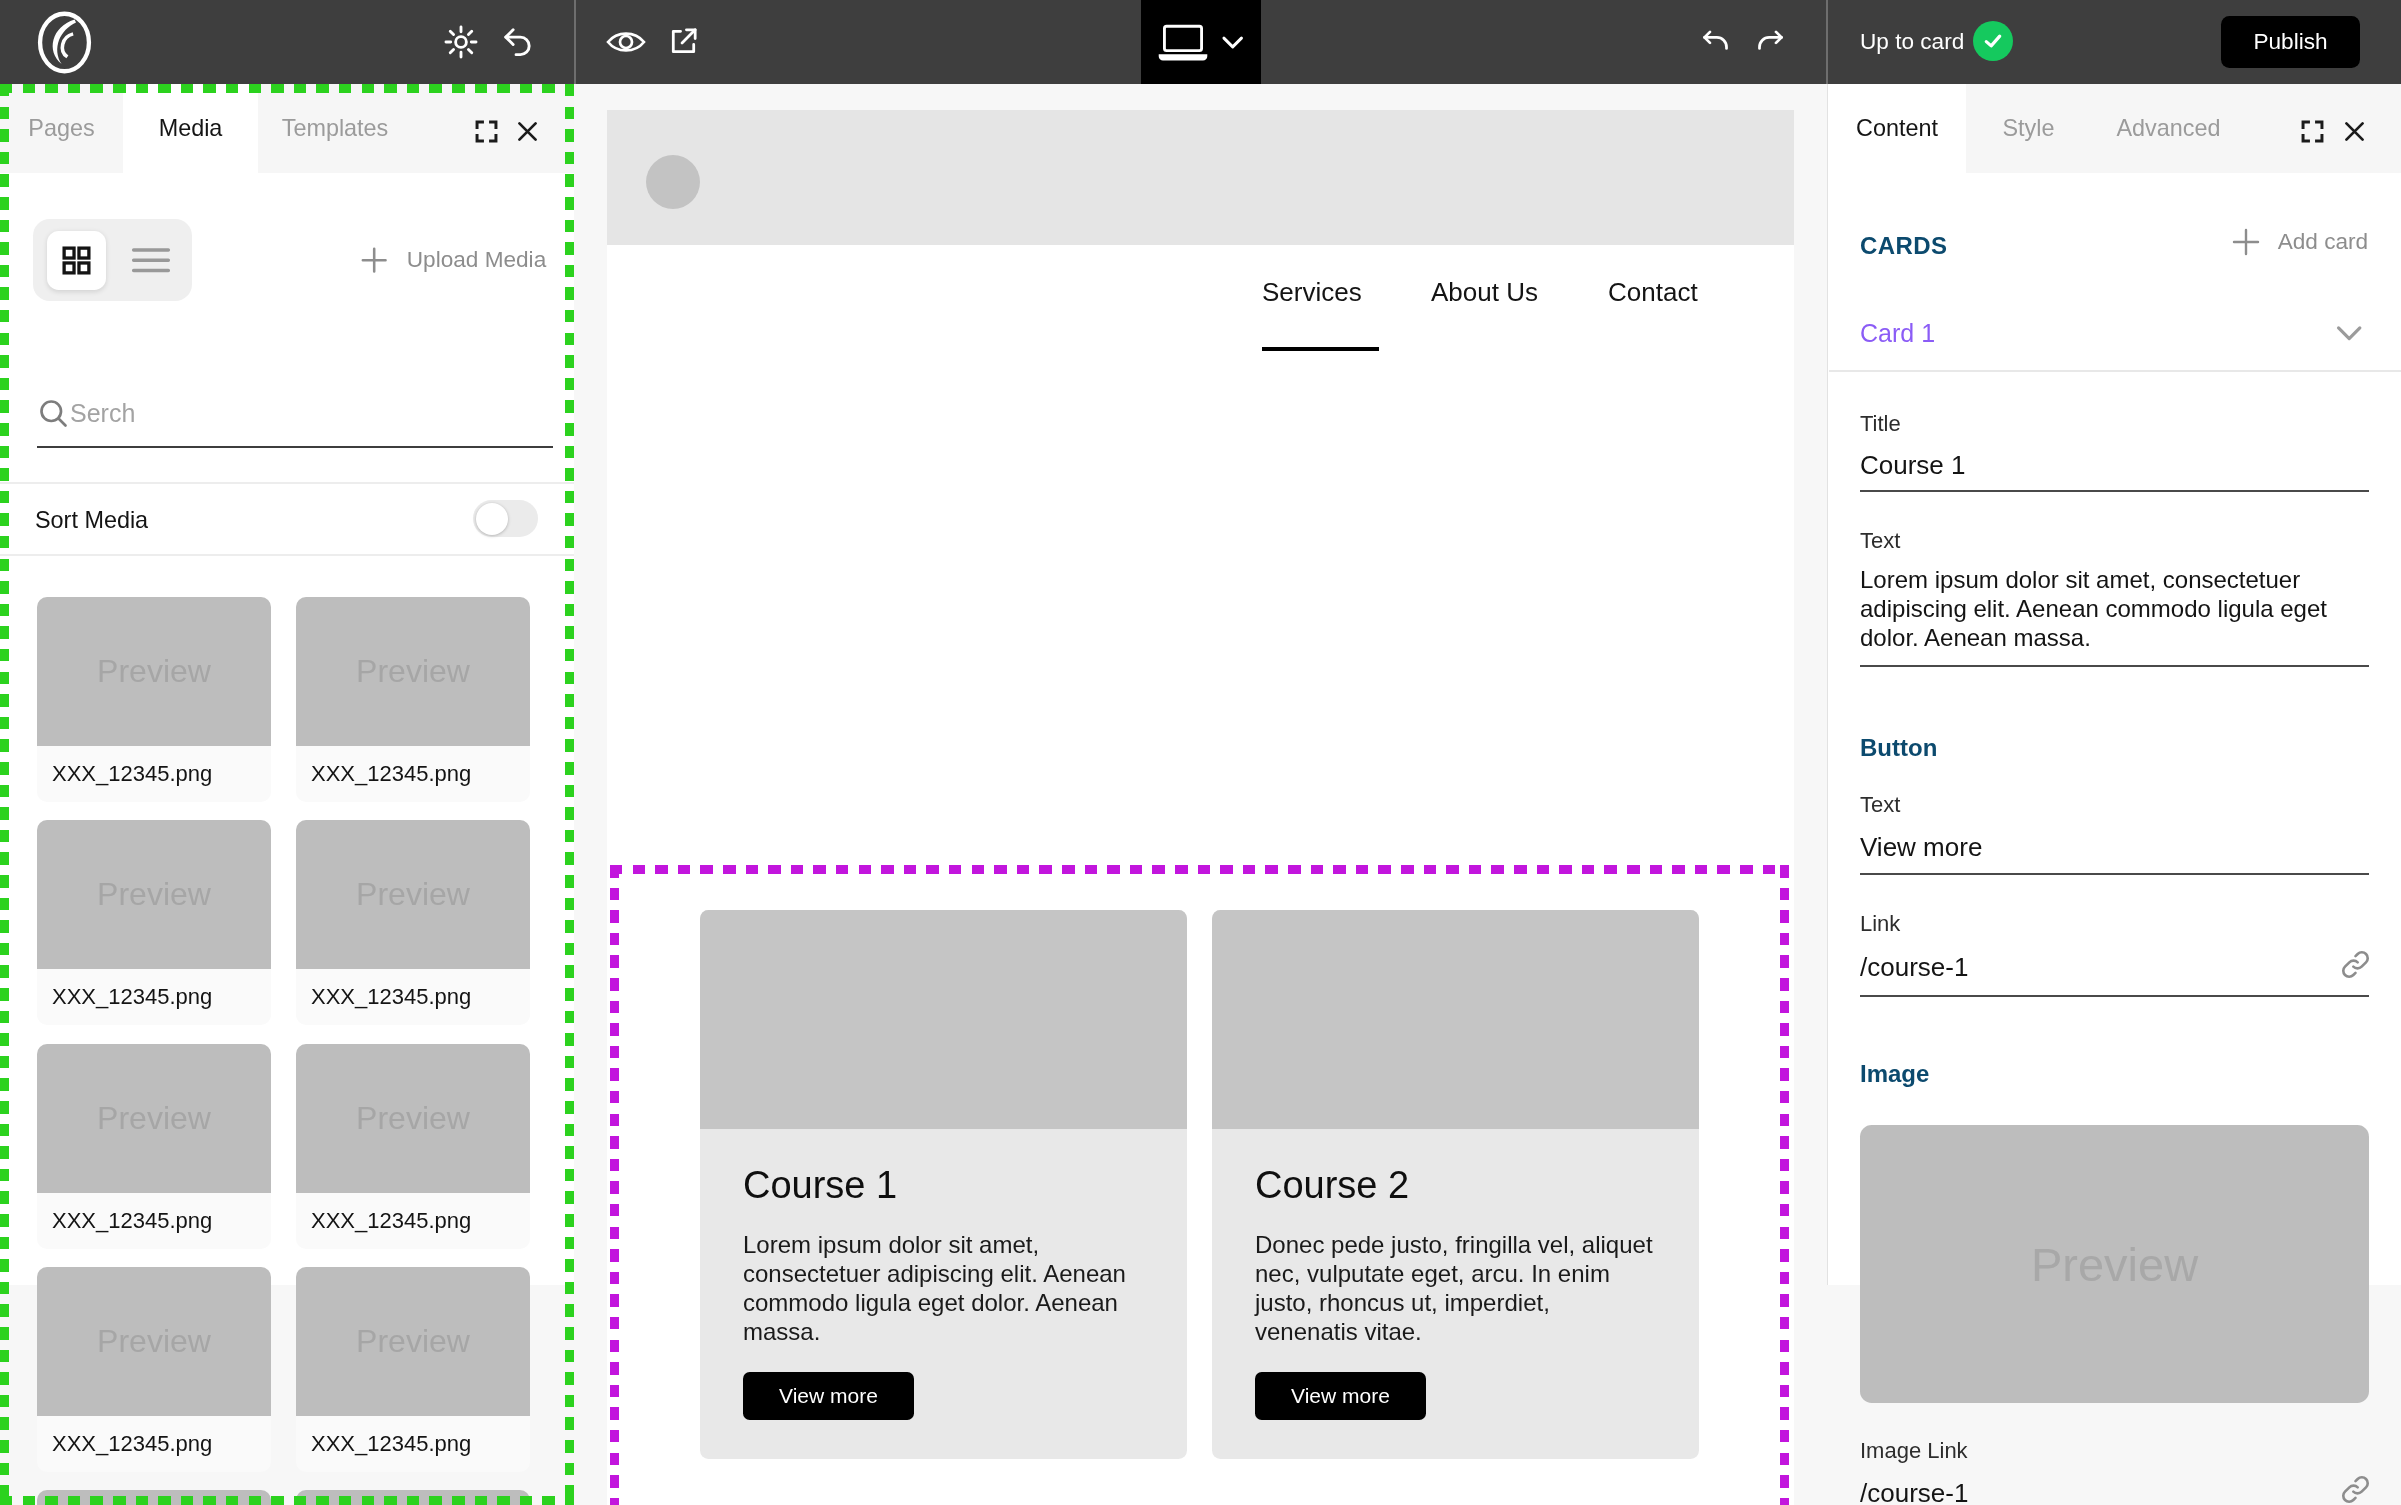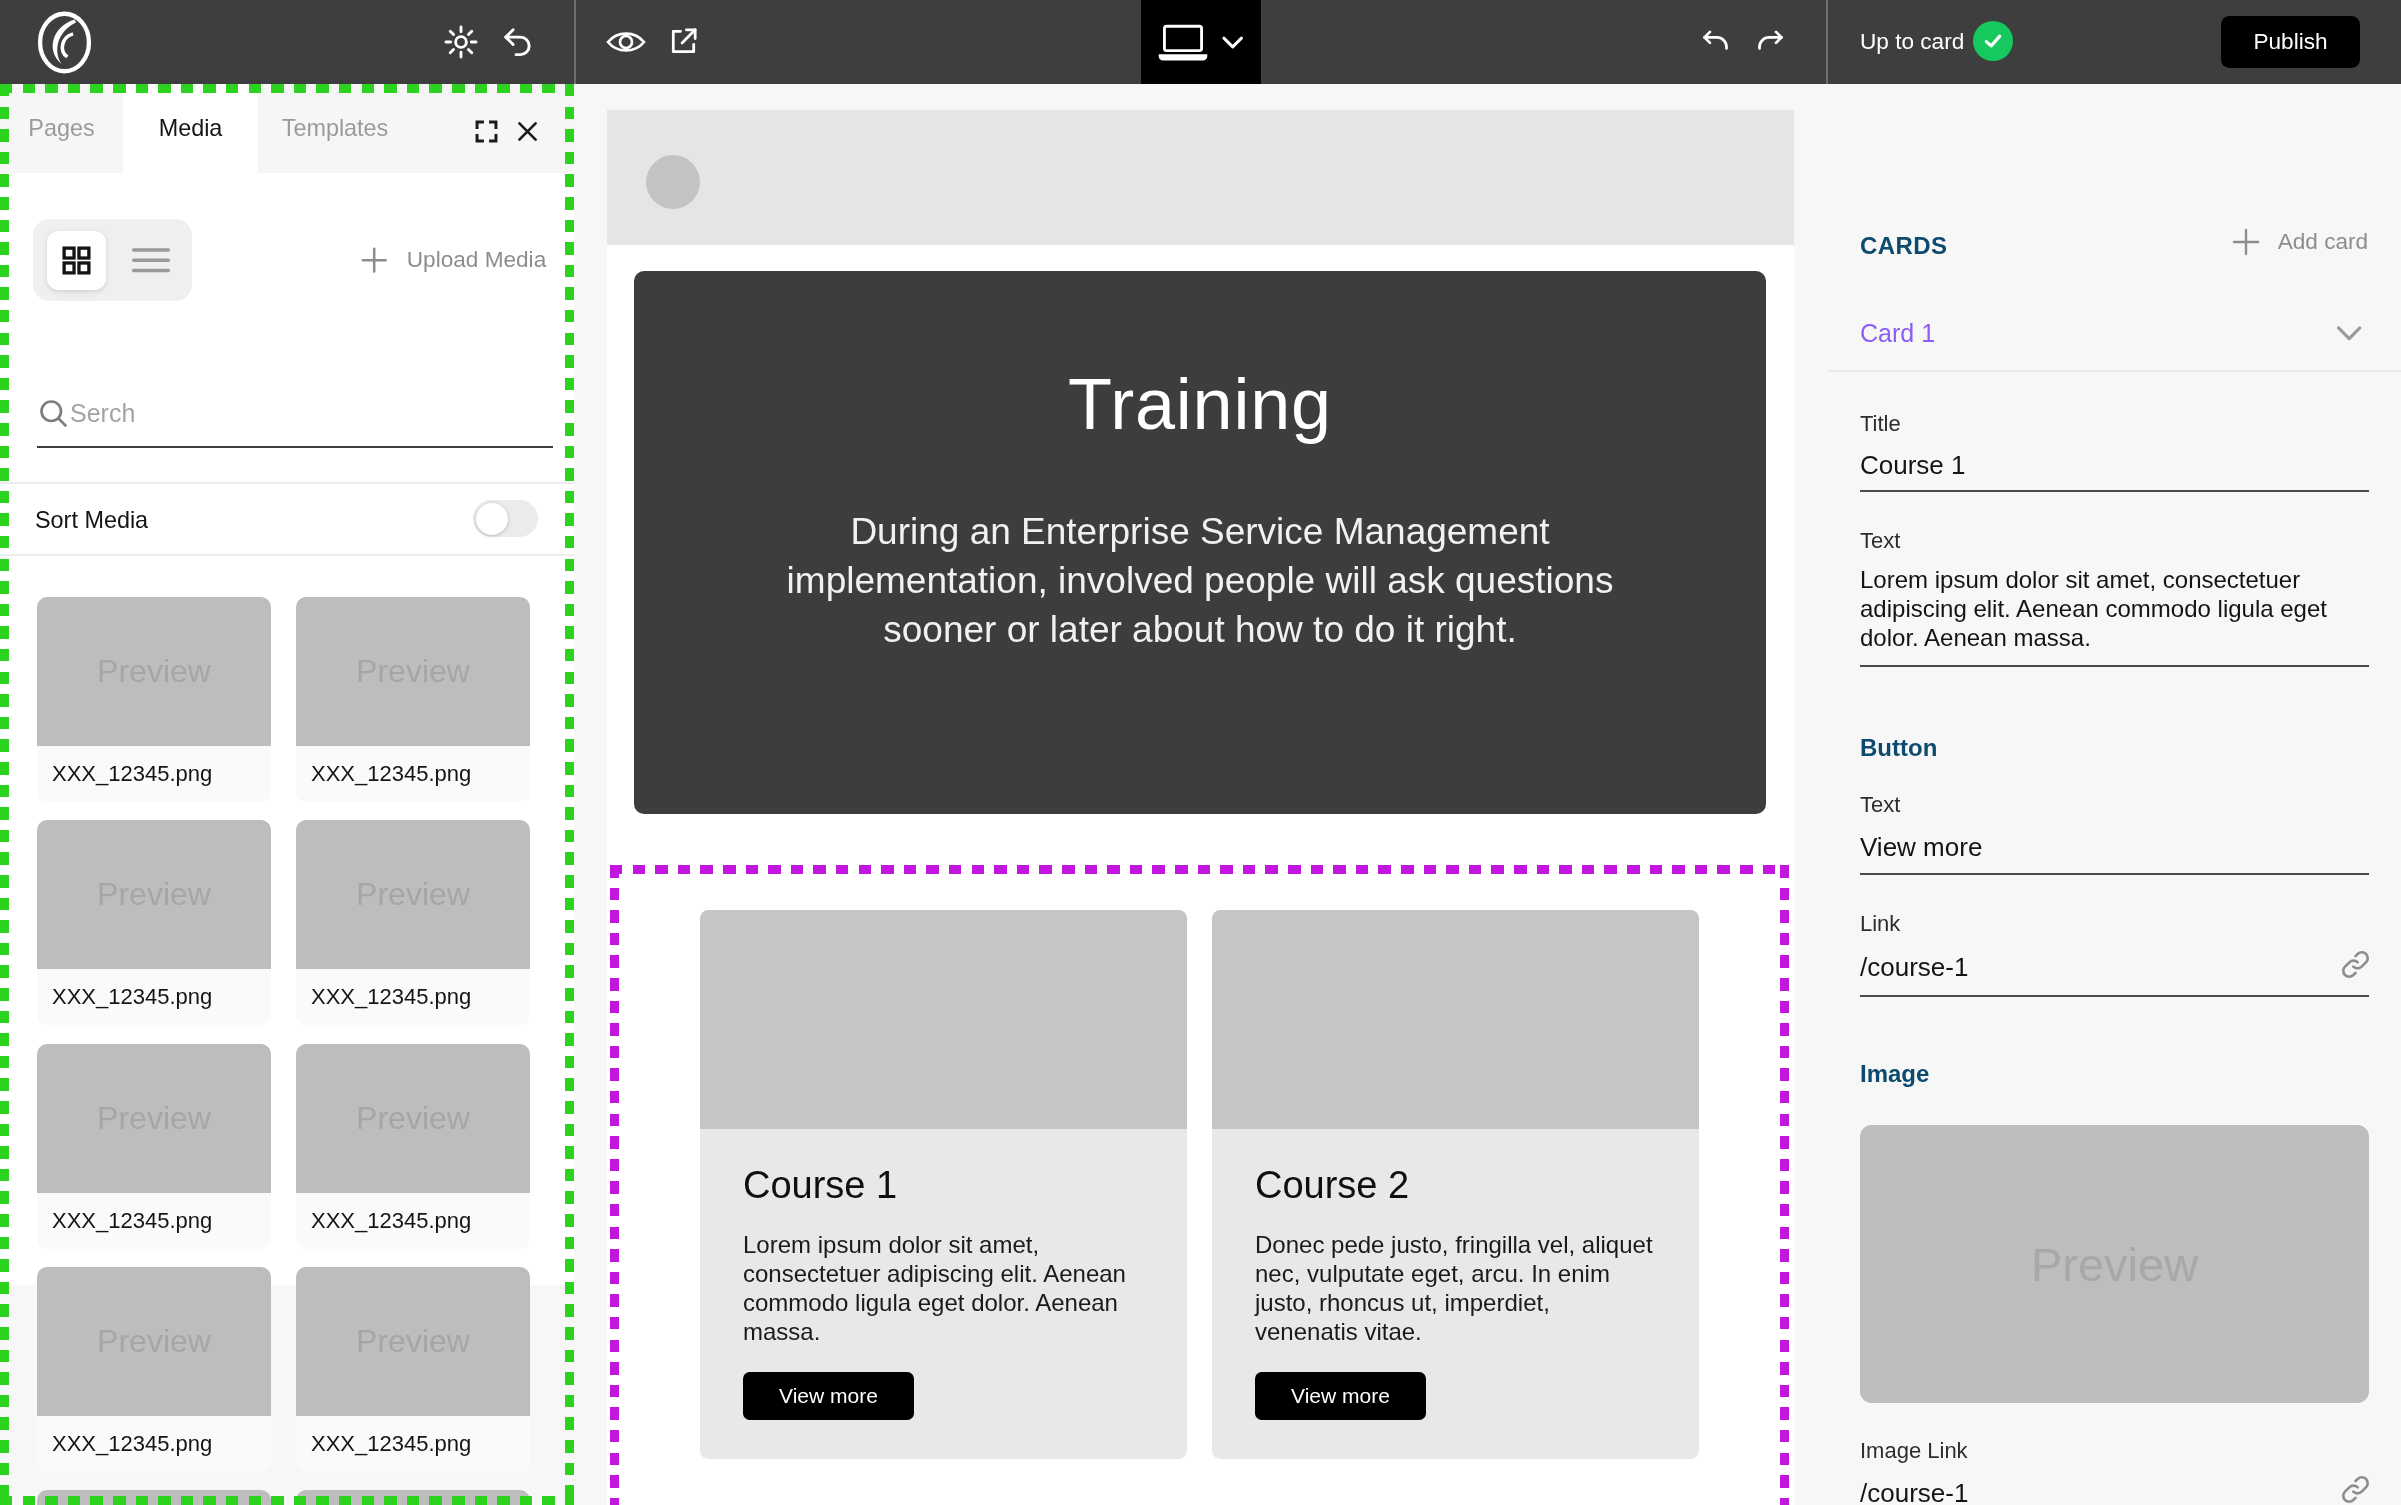--- a/index.html
+++ b/index.html
@@ -272,24 +272,20 @@
   <div id="page" class="abs"></div>
 
   <div id="site-header" class="abs">
     <div class="abs" id="site-logo" style="left:39px;top:45px;"></div>
     <div class="nav-item" style="left:655px;">Services</div>
     <div class="nav-item" style="left:824px;">About Us</div>
     <div class="nav-item" style="left:1001px;">Contact</div>
     <div class="abs" style="left:655px;top:237px;width:117px;height:4.2px;background:#000;"></div>
   </div>
 
-  <div id="hero" class="abs">
-    <div id="hero-title">Training</div>
-    <div id="hero-body">During an Enterprise Service Management implementation, involved people will ask questions sooner or later about how to do it right.</div>
-  </div>
 
   <div class="abs magenta dash-h" style="left:610px;top:865px;width:1179px;"></div>
   <div class="abs magenta dash-v" style="left:610px;top:865px;height:640px;"></div>
   <div class="abs magenta dash-v" style="left:1780px;top:865px;height:640px;"></div>
 
   <div class="course-card" style="left:700px;">
     <div class="course-img"></div>
     <div class="course-body">
       <div class="course-title">Course 1</div>
       <div class="course-text">Lorem ipsum dolor sit amet, consectetuer adipiscing elit. Aenean commodo ligula eget dolor. Aenean massa.</div>
@@ -299,20 +295,40 @@
 
   <div class="course-card" style="left:1212px;">
     <div class="course-img"></div>
     <div class="course-body">
       <div class="course-title">Course 2</div>
       <div class="course-text">Donec pede justo, fringilla vel, aliquet nec, vulputate eget, arcu. In enim justo, rhoncus ut, imperdiet, venenatis vitae.</div>
     </div>
     <button class="course-btn">View more</button>
   </div>
 
+  <div id="right-panel" class="abs panel">
+    <div class="tabbar">
+      <div class="tab active" style="left:0;width:138px;">Content</div>
+      <div class="tab" style="left:138px;width:125px;">Style</div>
+      <div class="tab" style="left:263px;width:155px;">Advanced</div>
+      <div class="abs panel-icon" style="left:471px;top:34px;">
+        <svg width="27" height="27" viewBox="0 0 20 20" fill="none" stroke="currentColor" stroke-width="2.2" stroke-linecap="square">
+          <path d="M3 7 V3 h4"></path>
+            <path d="M13 3 h4 v4"></path>
+            <path d="M17 13 v4 h-4"></path>
+            <path d="M7 17 H3 v-4"></path>
+        </svg>
+      </div>
+      <div class="abs panel-icon" style="left:513px;top:34px;">
+        <svg width="27" height="27" viewBox="0 0 20 20" fill="none" stroke="currentColor" stroke-width="2" stroke-linecap="round">
+          <path d="M4 4 L16 16 M16 4 L4 16"></path>
+        </svg>
+      </div>
+    </div>
+  </div>
 
   <div class="abs rp-heading" style="top:232px;letter-spacing:0.4px;">CARDS</div>
   <div class="abs" style="left:2231px;top:227px;display:flex;align-items:center;gap:16.7px;color:#8d8d8d;font-size:22.6px;">
     <span>
       <svg width="30" height="30" viewBox="0 0 20 20" fill="none" stroke="#8d8d8d" stroke-width="1.6" stroke-linecap="round">
         <path d="M10 2 v16 M2 10 h16"></path>
       </svg>
     </span>
     <span>Add card</span>
   </div>

